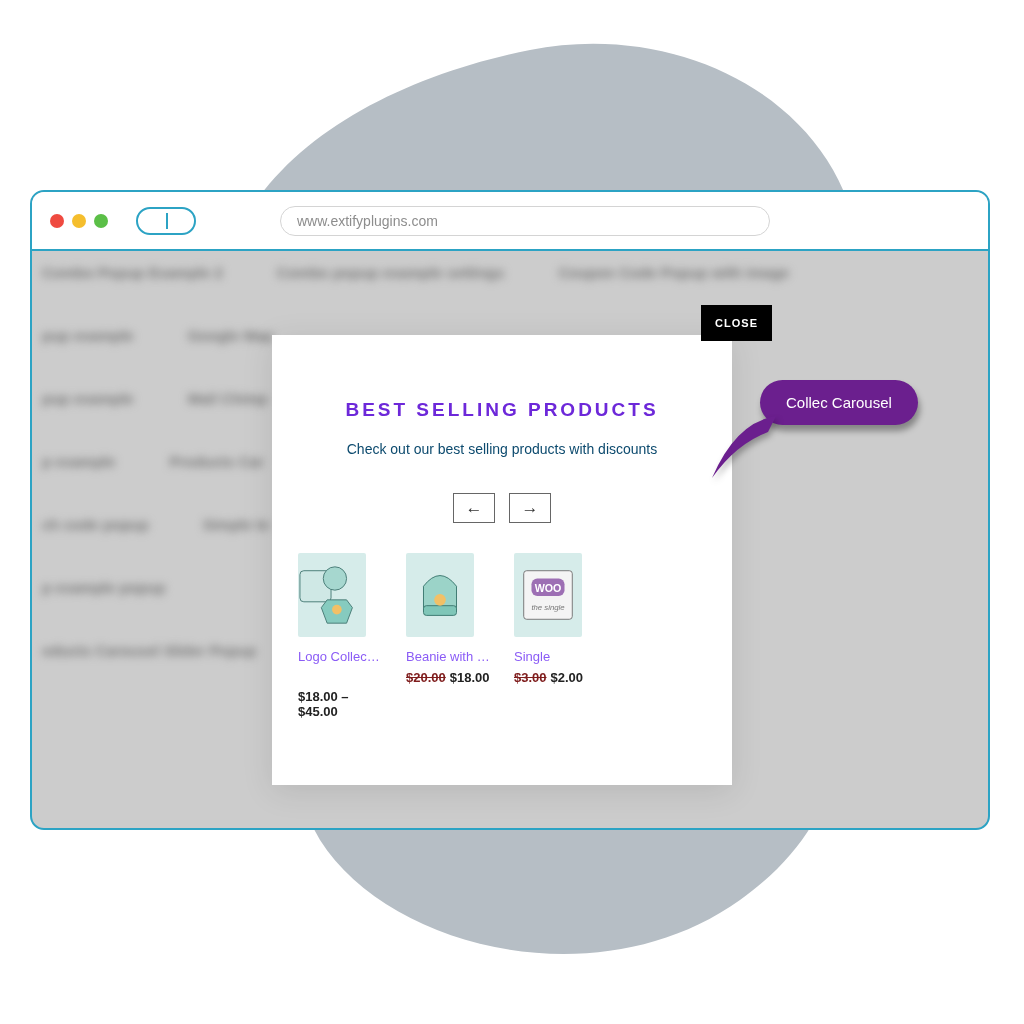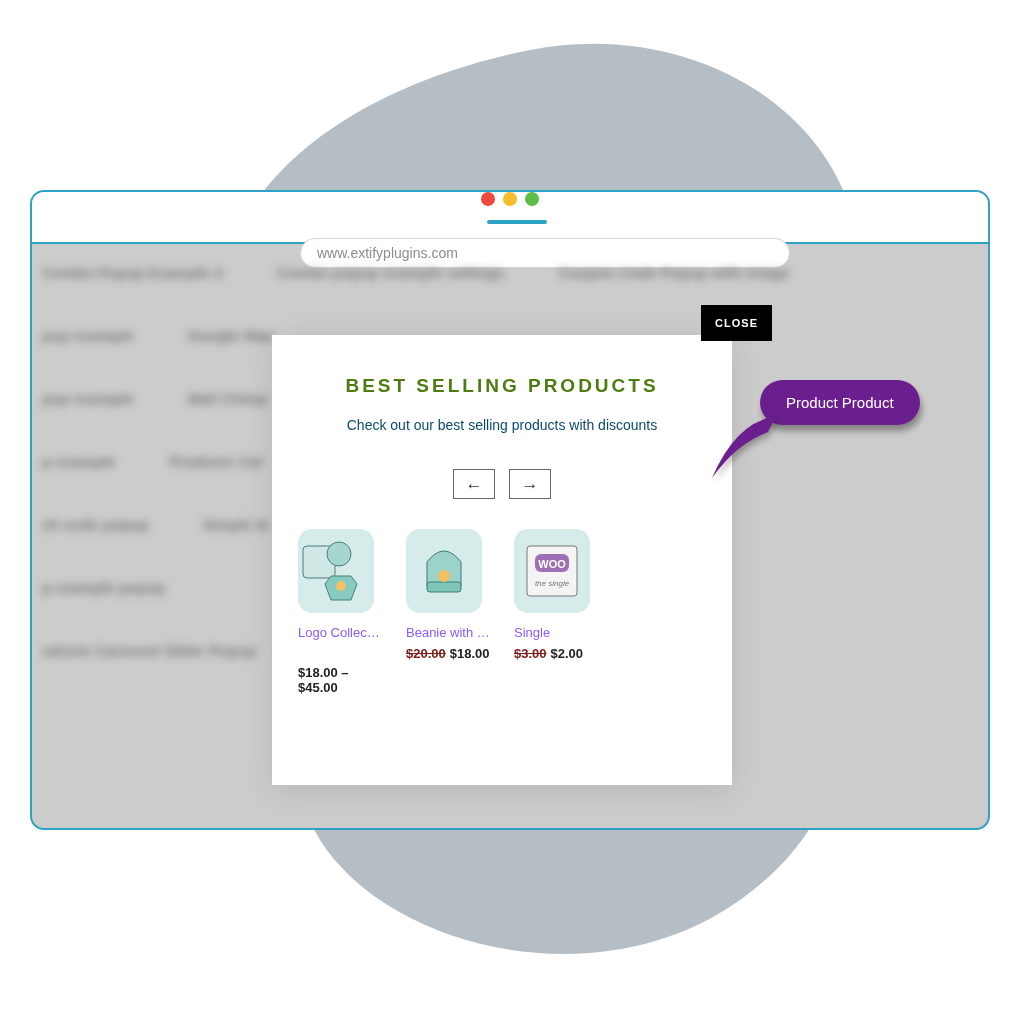--- a/index.html
+++ b/index.html
@@ -30,28 +30,27 @@
     left: 30px;
     width: 960px;
     height: 640px;
     border: 2px solid #2ca3c4;
     border-radius: 14px;
     background: #cccccc;
     overflow: hidden;
     z-index: 1;
   }
   .browser-bar {
-    height: 52px;
+    height: 59px;
     background: #ffffff;
     border-bottom: 2px solid #2ca3c4;
     display: flex;
     align-items: center;
     padding: 0 18px;
     gap: 14px;
-    flex-direction: column;
   }
   .dots { display: flex; gap: 8px; }
   .dot { width: 14px; height: 14px; border-radius: 50%; }
   .dot.red   { background: #ef4a40; }
   .dot.yellow{ background: #f5be2d; }
   .dot.green { background: #5bbf47; }
   .pill {
     width: 60px; height: 28px; border: 2px solid #2ca3c4; border-radius: 16px;
     position: relative; margin-left: 14px;
   }
@@ -102,21 +101,21 @@
     background: #000;
     color: #fff;
     font-size: 11px;
     letter-spacing: 1px;
     padding: 12px 14px;
     font-weight: 600;
     cursor: pointer;
   }
   .popup-inner { padding: 40px 26px 20px; text-align: center; }
   .popup-title {
-    font-size: 19px; font-weight: 700; letter-spacing: 3px; color: #4d7c0f;
+    font-size: 19px; font-weight: 700; letter-spacing: 3px; color: #6d28d9; margin-top: 24px;
   }
   .popup-sub {
     margin-top: 20px; font-size: 14px; color: #0c4a6e;
   }
   .nav-arrows {
     display: flex; justify-content: center; gap: 14px; margin: 36px 0 30px;
   }
   .arrow-btn {
     width: 42px; height: 30px; border: 1px solid #666; background:#fff;
     display:flex; align-items:center; justify-content:center;
@@ -126,21 +125,21 @@
   .products {
     display: flex; gap: 16px; justify-content: flex-start;
   }
   .product {
     width: 92px;
     text-align: left;
     font-size: 13px;
     color: #333;
   }
   .thumb {
-    width: 76px; height: 84px; background: #d6ecea; border-radius: 14px;
+    width: 68px; height: 84px; background: #d6ecea; border-radius: 2px;
     display:flex; align-items:center; justify-content:center;
     margin-bottom: 12px;
   }
   .thumb svg { width: 70px; height: 70px; }
   .pname {
     white-space: nowrap; overflow: hidden; text-overflow: ellipsis;
     margin-bottom: 6px; color:#8b5cf6;
   }
   .price { font-weight: 700; color:#222;margin-top:25px; }
   .strike { text-decoration: line-through; color:#7f1d1d; font-weight: 700; margin-right: 4px; }
@@ -289,20 +288,20 @@
           </div>
         </div>
 
       </div>
     </div>
   </div>
 </div>
 
 <div class="callout">
   <div class="bubble">
-    <span>Product Product</span>
+    <span>Collec Carousel</span>
     <div class="tail">
       <svg width="80" height="80" viewBox="0 0 80 80">
         <path d="M70 8 Q30 14 6 70 Q30 36 62 24 Z" fill="#6b1f8e"></path>
       </svg>
     </div>
   </div>
 </div>
 
 </body></html>

